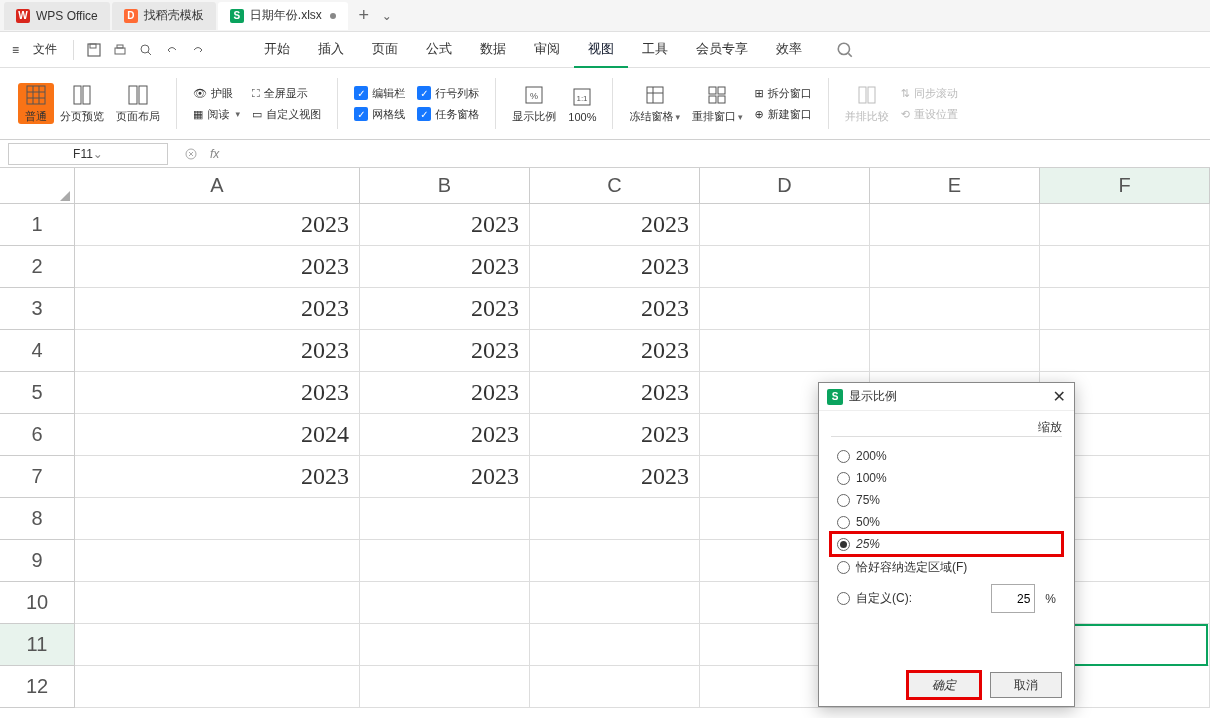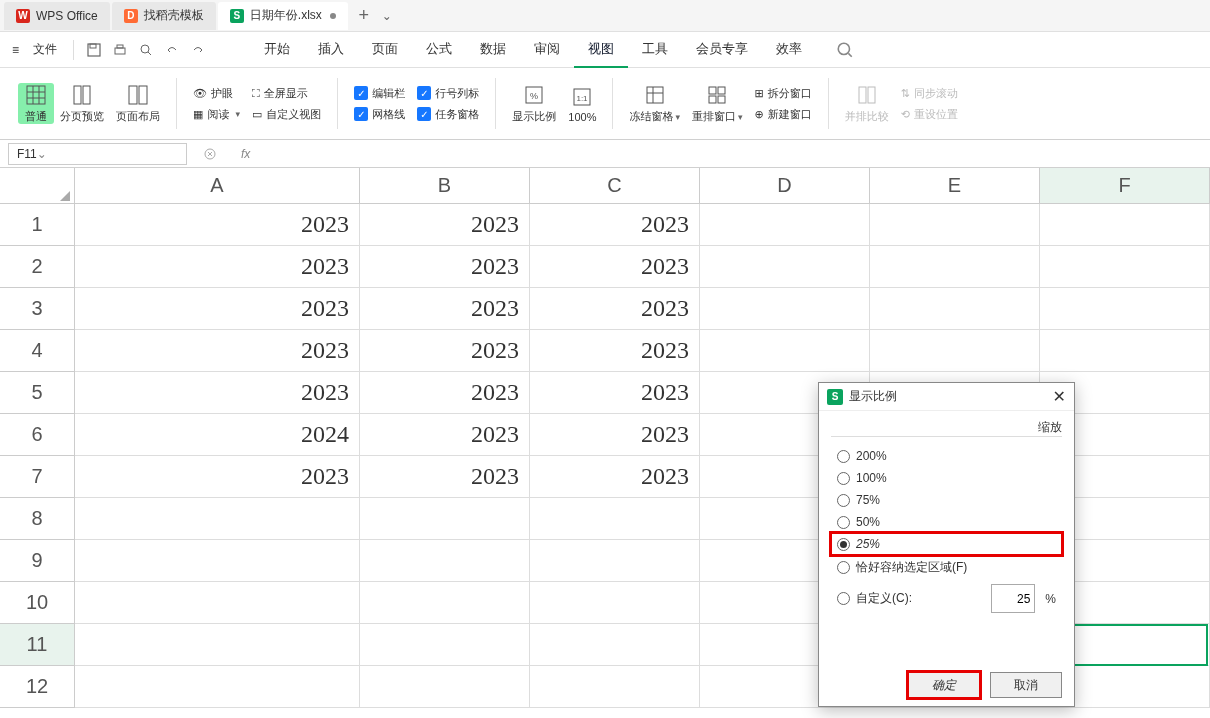--- a/index.html
+++ b/index.html
@@ -27,33 +27,33 @@
 .menus { display: flex; margin-left: 40px; }
 .menu-item { padding: 8px 14px; cursor: pointer; font-size: 13px; }
 .menu-item.active { color: #0f172a; border-bottom: 2px solid #0aa35e; }
 .search-icon { margin-left: 20px; color: #888; cursor: pointer; }
 
 
 .ribbon { height: 72px; border-bottom: 1px solid #d0d0d0; display: flex; align-items: stretch; padding: 4px 8px; }
 .ribbon-group { display: flex; align-items: center; padding: 0 10px; }
 .ribbon-sep { width: 1px; background: #e0e0e0; margin: 6px 0; }
 .rb-col { display: flex; flex-direction: column; align-items: center; justify-content: center; padding: 0 6px; cursor: pointer; font-size: 11px; }
-.rb-col.active { background: #86efac; border-radius: 3px; }
+.rb-col.active { background: #f97316; border-radius: 3px; }
 .rb-icon { width: 24px; height: 24px; display: flex; align-items: center; justify-content: center; margin-bottom: 2px; }
 .rb-rows { display: flex; flex-direction: column; gap: 6px; padding: 2px 6px; }
 .rb-row { display: flex; align-items: center; gap: 4px; cursor: pointer; font-size: 11px; white-space: nowrap; }
 .rb-check { width: 14px; height: 14px; background: #1677ff; border-radius: 2px; display: inline-flex; align-items: center; justify-content: center; color: #fff; font-size: 10px; }
 .disabled { color: #bbb; }
 .rb-drop { font-size: 9px; color: #666; margin-left: 2px; }
 
 
 .fx-bar { height: 28px; border-bottom: 1px solid #d0d0d0; display: flex; align-items: center; }
-.namebox { width: 179px; height: 22px; margin: 0 8px; border: 1px solid #ccc; display: flex; align-items: center; padding: 0 8px; font-size: 12px; justify-content: flex-start; }
+.namebox { width: 160px; height: 22px; margin: 0 8px; border: 1px solid #ccc; display: flex; align-items: center; padding: 0 8px; font-size: 12px; justify-content: center; }
 .namebox .dd { color: #888; }
-.fx-ctrl { display: flex; align-items: flex-end; gap: 24px; padding: 0 8px; color: #888; }
+.fx-ctrl { display: flex; align-items: flex-end; gap: 12px; padding: 0 8px; color: #888; }
 .fx-input { flex: 1; height: 22px; border: none; outline: none; font-size: 12px; padding: 0 4px; }
 
 
 .sheet { position: relative; }
 .colheads { display: flex; height: 36px; border-bottom: 1px solid #ccc; }
 .corner { width: 75px; border-right: 1px solid #ccc; display: flex; align-items: flex-end; justify-content: flex-end; padding: 2px 4px; }
 .corner-tri { width: 0; height: 0; border-right: 10px solid #aaa; border-top: 10px solid transparent; }
 .colhead { text-align: center; border-right: 1px solid #ccc; font-size: 20px; color: #555; display: flex; align-items: center; justify-content: center; background: #fff; }
 .colhead.sel { background: #e8f3ed; }
 .colA { width: 285px; } .colB { width: 170px; } .colC { width: 170px; } .colD { width: 170px; } .colE { width: 170px; } .colF { width: 170px; }

